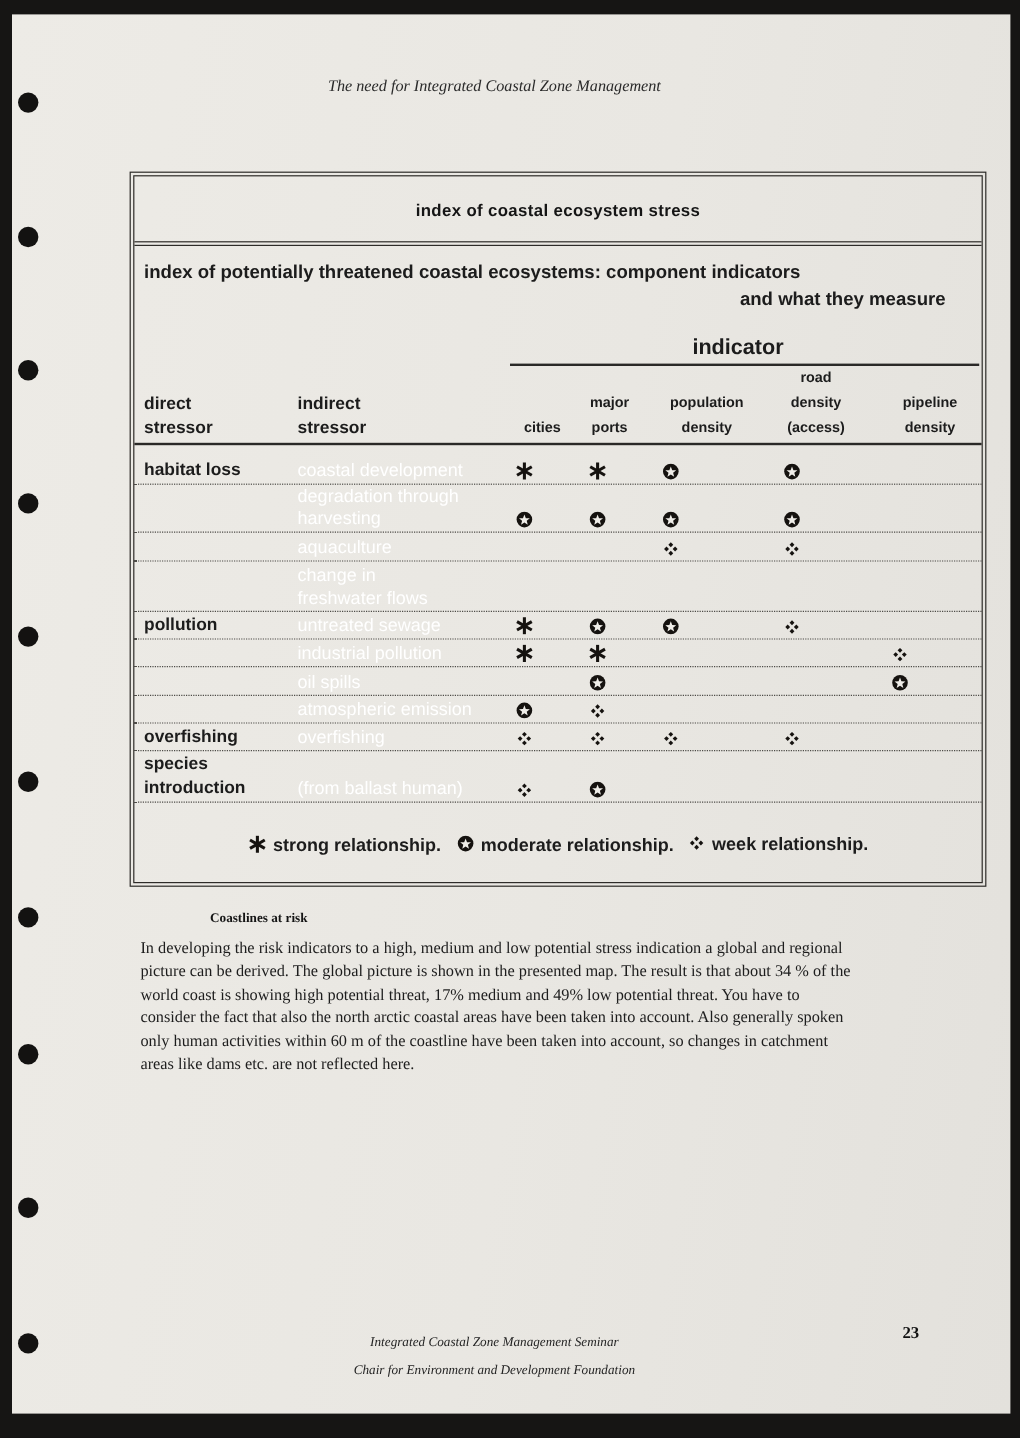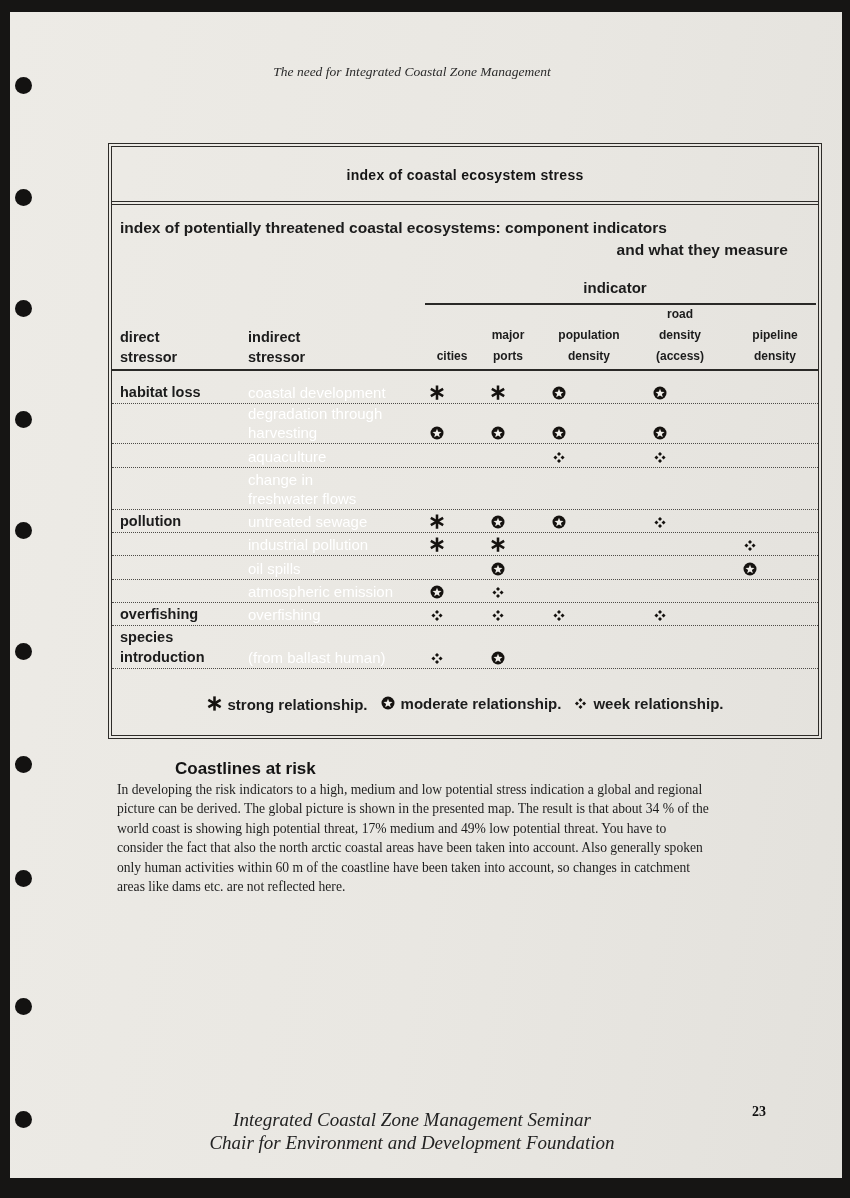--- a/index.html
+++ b/index.html
@@ -11,41 +11,41 @@
   .page-header{position:absolute;left:112px;top:64px;width:600px;text-align:center;
          font-family:"Liberation Serif",serif;font-style:italic;font-size:13.5px;color:#2a2a2a;}
   
   .tbox{position:absolute;left:111px;top:146px;width:706px;height:588px;
         border:1.4px solid #2e2c29;outline:1.4px solid #2e2c29;outline-offset:2px;background:transparent;}
   .t-title{position:absolute;top:0;left:0;right:0;height:54px;line-height:56px;text-align:center;
         font-weight:bold;font-size:14px;letter-spacing:.3px;color:#151515;}
   .t-sep{position:absolute;top:54px;left:0;right:0;height:2px;border-top:1.3px solid #2e2c29;border-bottom:1.3px solid #2e2c29;}
   .sub1{position:absolute;top:72px;left:8px;font-weight:bold;font-size:15.5px;}
   .sub2{position:absolute;top:94px;right:30px;font-weight:bold;font-size:15.5px;}
-  .indicator{position:absolute;top:132px;left:503px;transform:translateX(-50%);font-weight:bold;font-size:15px;}
+  .indicator{position:absolute;top:132px;left:503px;transform:translateX(-50%);font-weight:bold;font-size:18px;}
   .ind-line{position:absolute;top:156px;left:313px;width:391px;height:2px;background:#2a2927;}
   .heads{position:absolute;top:160px;left:0;right:0;height:62px;}
   .grp-head{position:absolute;bottom:2px;font-weight:bold;font-size:14.5px;line-height:20px;}
   .col-head{position:absolute;bottom:2px;transform:translateX(-50%);text-align:center;
         font-weight:bold;font-size:12px;line-height:21px;white-space:nowrap;}
   .head-line{position:absolute;top:222px;left:0;right:0;height:2px;background:#2a2927;}
   .rows{position:absolute;top:226px;left:0;right:0;}
   .row{position:relative;border-bottom:1px dotted #4d4b47;}
   .direct{position:absolute;left:8px;bottom:1px;font-weight:bold;font-size:14.5px;line-height:20px;white-space:nowrap;}
   .indirect{position:absolute;left:136px;bottom:1px;font-size:15px;line-height:19px;white-space:nowrap;color:#ffffff;}
   .sym{position:absolute;bottom:3px;transform:translateX(-50%);line-height:0;}
   .legend{position:absolute;top:533px;left:0;right:0;height:53px;display:flex;justify-content:center;
         align-items:flex-start;gap:13px;padding-top:15px;font-weight:bold;font-size:15px;}
   .legend .item{display:flex;align-items:center;gap:6px;}
   .legend .item svg{position:relative;top:1px;}
-  .risk-head{position:absolute;left:175px;top:759px;font-family:Liberation Sans, sans-serif;font-weight:bold;font-size:17px;color:#141414;}
+  .risk-head{position:absolute;left:175px;top:759px;font-family:Liberation Serif, serif;font-weight:bold;font-size:11px;color:#141414;}
   .risk-par{position:absolute;left:117px;top:780px;width:598px;font-family:"Liberation Serif",serif;
         font-size:13.6px;line-height:19.4px;color:#1d1d1d;}
   .footer{position:absolute;left:112px;top:1108px;width:600px;text-align:center;
-        font-family:"Liberation Serif",serif;font-style:italic;font-size:19px;line-height:23px;color:#222;}
+        font-family:"Liberation Serif",serif;font-style:italic;font-size:11px;line-height:23px;color:#222;}
   .pageno{position:absolute;left:752px;top:1104px;font-family:"Liberation Serif",serif;font-weight:bold;font-size:14px;color:#111;}
 </style>
 </head>
 <body>
 
 <div class="screen">
   <div class="paper"></div>
 
   <div class="hole" style="top:77px"></div>
   <div class="hole" style="top:189px"></div>

